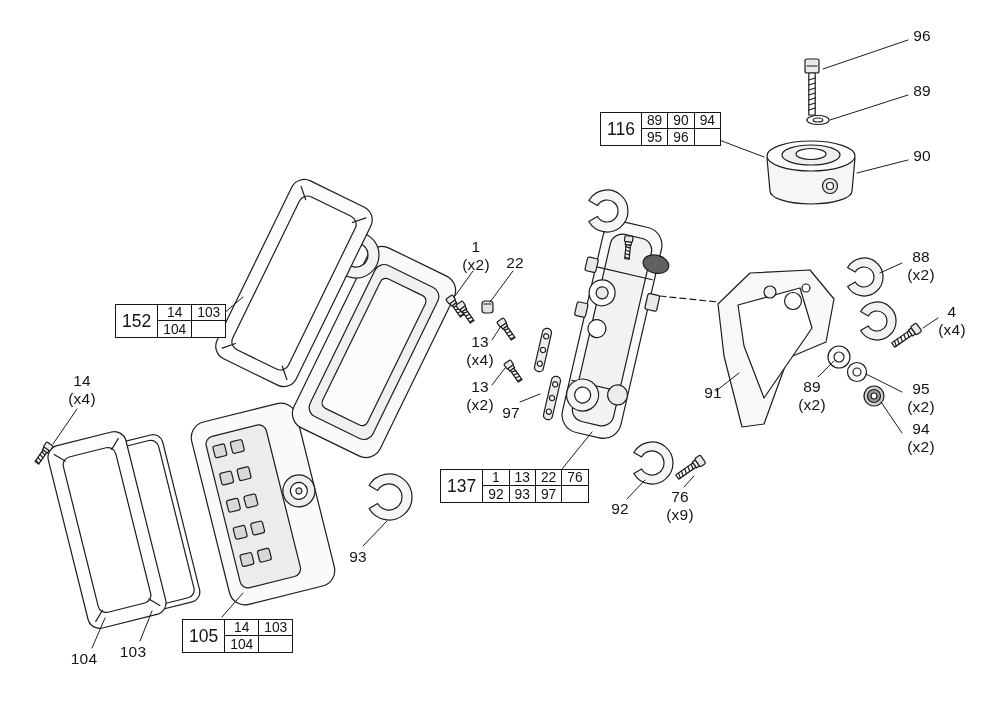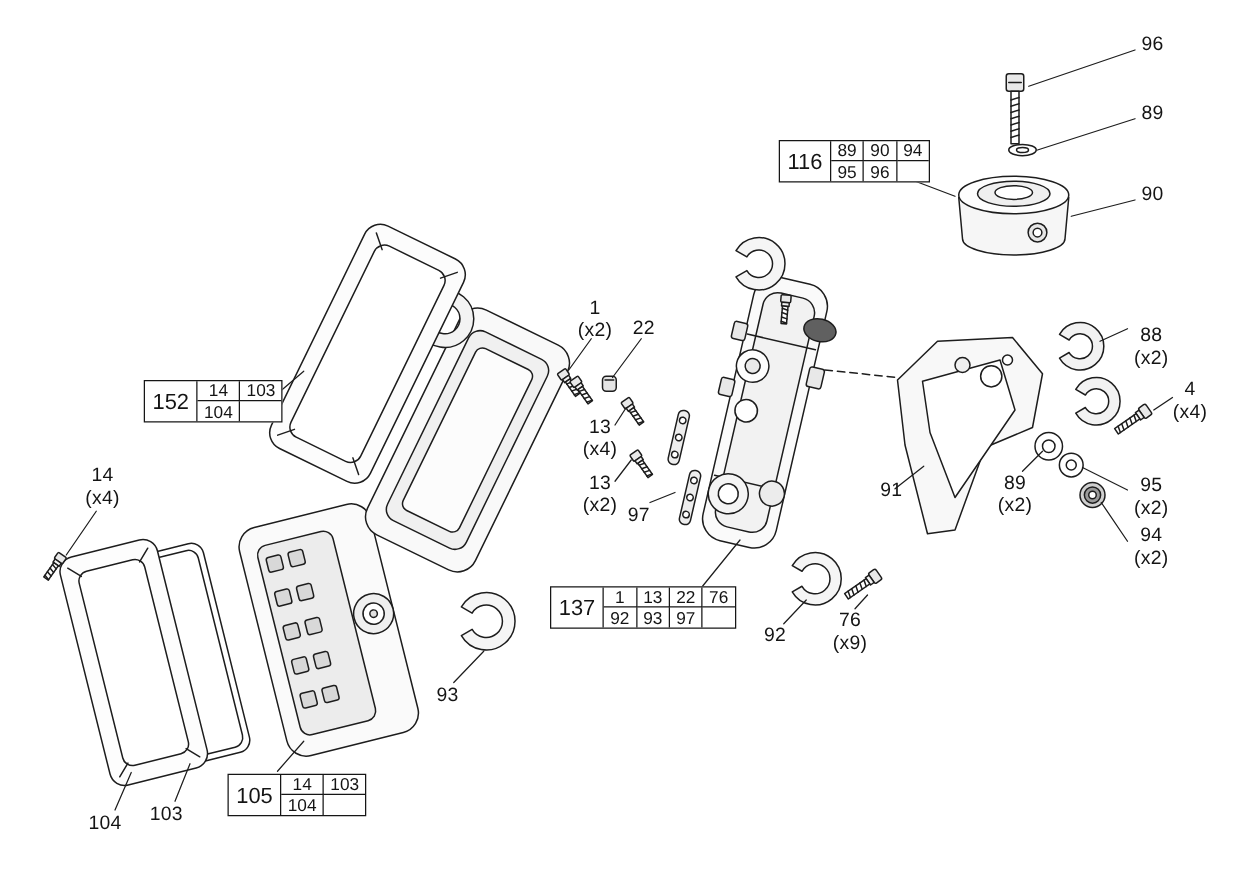--- a/index.html
+++ b/index.html
@@ -229,21 +229,21 @@
 
   <div class="callout" style="left:922px;top:27px">
       <div>96</div>
     </div>
   <div class="callout" style="left:922px;top:82px">
       <div>89</div>
     </div>
   <div class="callout" style="left:922px;top:147px">
       <div>90</div>
     </div>
-  <div class="callout" style="left:921px;top:260px">
+  <div class="callout" style="left:921px;top:248px">
       <div>88</div>
       <div>(x2)</div>
     </div>
   <div class="callout" style="left:952px;top:303px">
       <div>4</div>
       <div>(x4)</div>
     </div>
   <div class="callout" style="left:921px;top:380px">
       <div>95</div>
       <div>(x2)</div>
@@ -291,21 +291,21 @@
       <div>14</div>
       <div>(x4)</div>
     </div>
   <div class="callout" style="left:84px;top:650px">
       <div>104</div>
     </div>
   <div class="callout" style="left:133px;top:643px">
       <div>103</div>
     </div>
 
-  <div class="refbox" style="left:623px;top:112px">
+  <div class="refbox" style="left:600px;top:112px">
     <div class="refbox-id">116</div>
     <div class="refbox-grid cols3">
       <div class="rb-cell">89</div>
       <div class="rb-cell">90</div>
       <div class="rb-cell no-r">94</div>
       <div class="rb-cell no-b">95</div>
       <div class="rb-cell no-b">96</div>
       <div class="rb-cell no-r no-b"></div>
     </div>
   </div>

